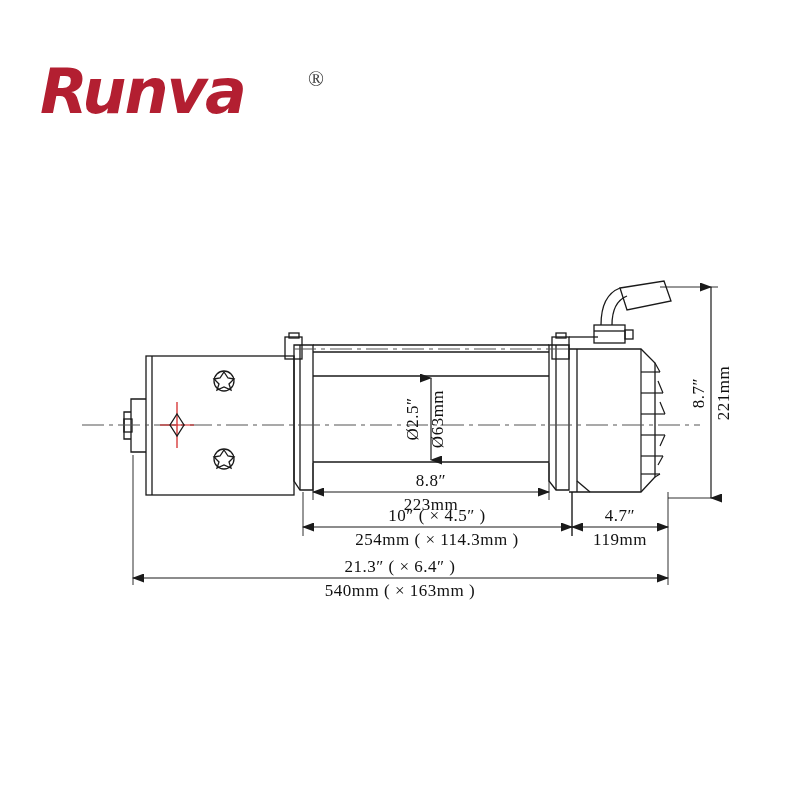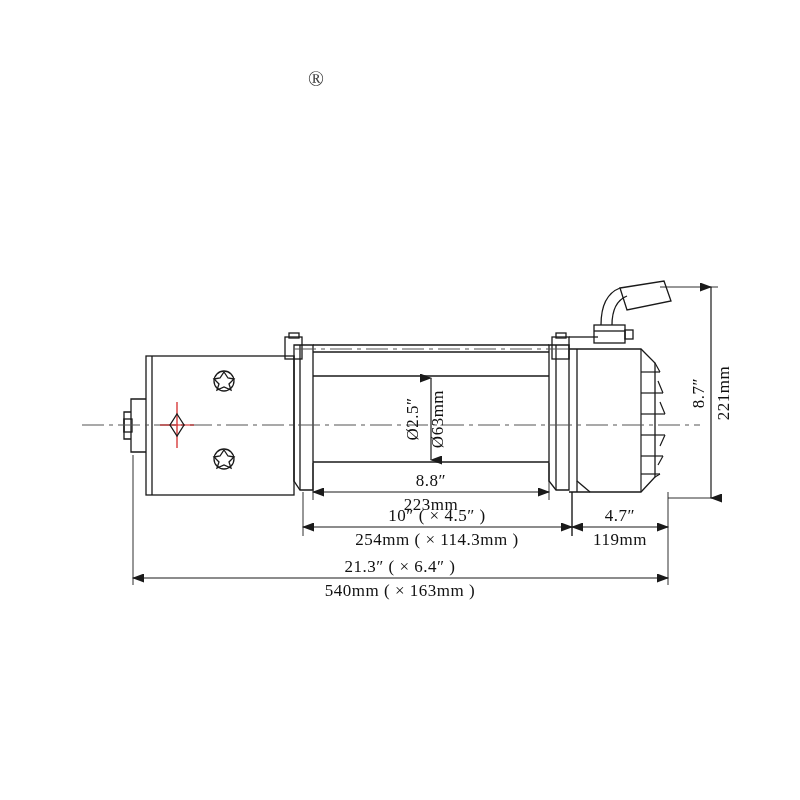--- a/index.html
+++ b/index.html
@@ -71,20 +71,21 @@
     fill: #111111;
     letter-spacing: 0.5px;
   }
 </style>
 </head>
 <body>
 
 <div id="page">
 
   <div id="logo-block">
+    <div id="logo-wordmark">Runva</div>
     <div id="logo-reg">®</div>
   </div>
 
   <svg id="drawing-svg" viewBox="0 0 800 800">
 
     <defs>
       <marker id="arrIn" markerWidth="12" markerHeight="9" refX="11" refY="4.5" orient="auto" markerUnits="userSpaceOnUse">
         <path d="M0,0 L12,4.5 L0,9 z" fill="#1a1a1a"></path>
       </marker>
       <marker id="arrOut" markerWidth="12" markerHeight="9" refX="1" refY="4.5" orient="auto" markerUnits="userSpaceOnUse">

